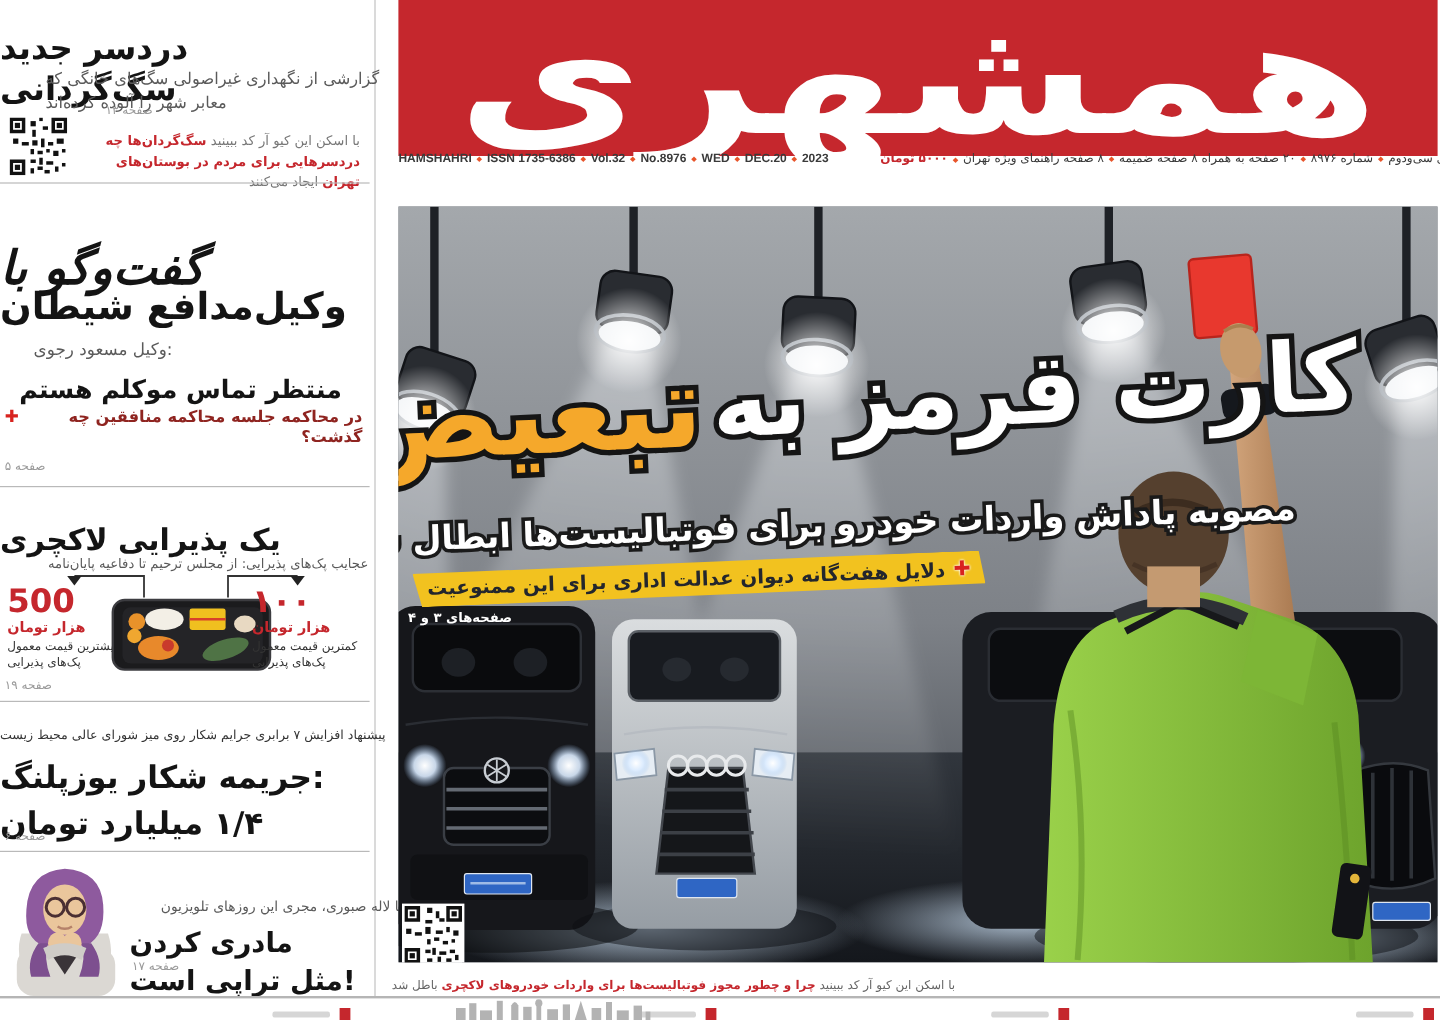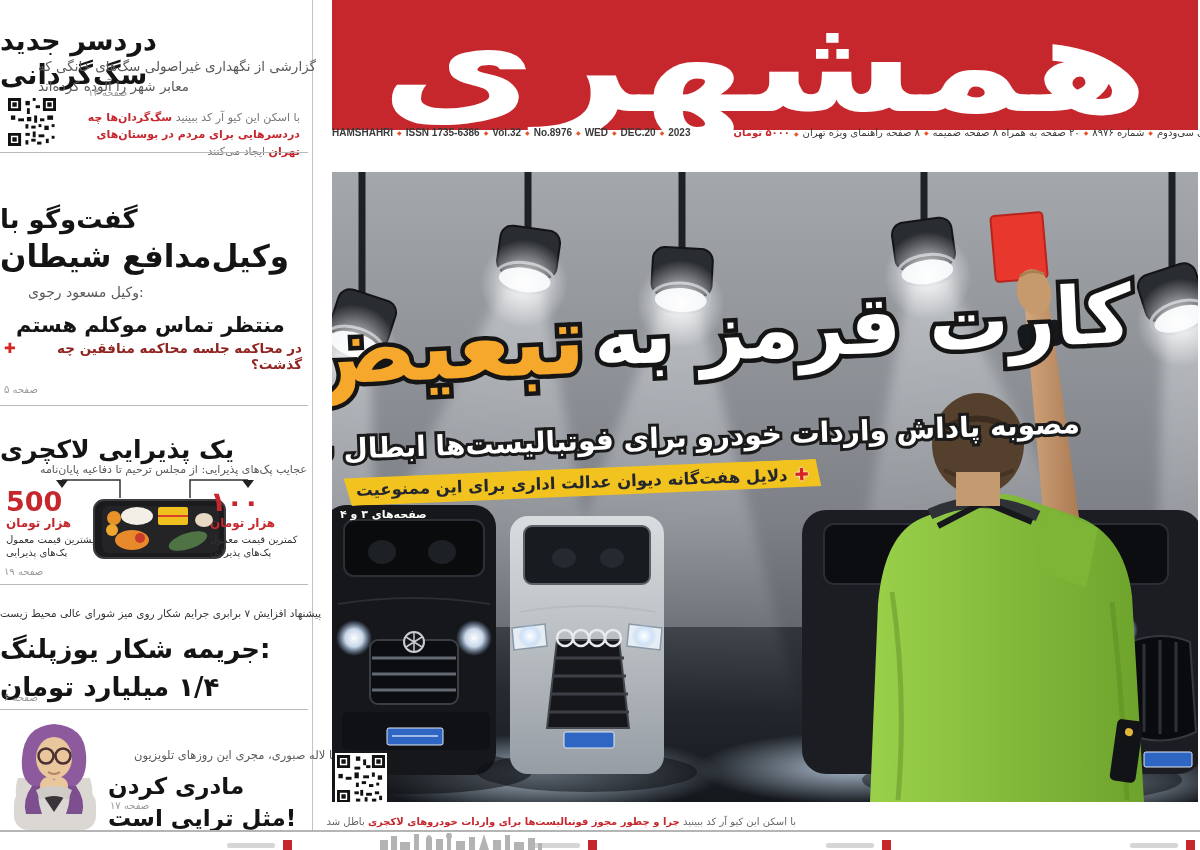--- a/index.html
+++ b/index.html
@@ -119,21 +119,21 @@
           <rect x="30" y="26" width="2" height="2"></rect>
         </g>
       </svg>
     </div>
     <p class="abs qr-note rtl" style="left:62px;top:98px;width:238px;"><span class="g">با اسکن این کیو آر کد ببینید </span><span class="r">سگ‌گردان‌ها چه دردسرهایی برای مردم در بوستان‌های تهران</span><span class="g"> ایجاد می‌کنند</span></p>
   </section>
 
   <div class="hline" style="top:152px;"></div>
 
   <section>
-    <h2 class="abs ctr s-title" style="left:0;top:182px;width:308px;font-size:26px;">گفت‌وگو با</h2>
+    <h2 class="abs ctr s-title" style="left:0;top:170px;width:308px;font-size:39px;font-style:italic;">گفت‌وگو با</h2>
     <h2 class="abs ctr s-title" style="left:0;top:212px;width:308px;font-size:31px;">وکیل‌مدافع شیطان</h2>
     <p class="abs ctr s-sub" style="left:0;top:270px;width:308px;font-size:14px;">وکیل مسعود رجوی:</p>
     <p class="abs ctr s-title" style="left:16px;top:292px;width:308px;font-size:21px;">منتظر تماس موکلم هستم</p>
     <div class="abs bullet-row" style="left:4px;top:340px;width:298px;">
       <span class="bullet-cross">✚</span>
       <span class="bullet-txt">در محاکمه جلسه محاکمه منافقین چه گذشت؟</span>
     </div>
     <div class="abs pageref" style="left:4px;top:384px;">صفحه ۵</div>
   </section>
 

